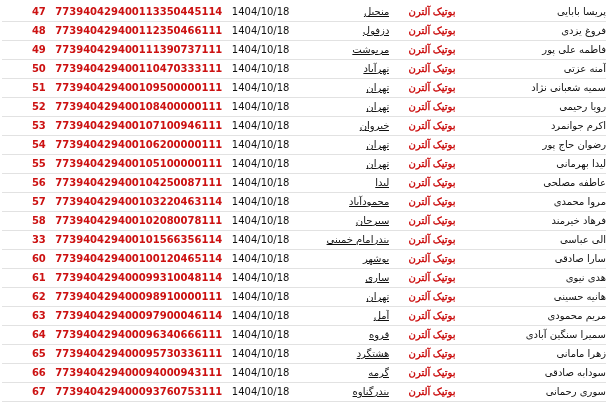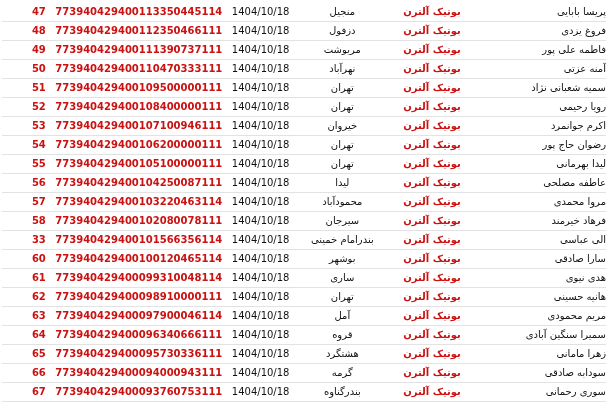--- a/index.html
+++ b/index.html
@@ -42,27 +42,28 @@
     font-size: 10.5px;
     direction: rtl;
   }
   td.col-shop {
     width: 78px;
     text-align: center;
     color: #cc1111;
     font-size: 10px;
     font-weight: bold;
     direction: rtl;
+    font-family: Liberation Serif, serif;
   }
   td.col-city {
     width: 86px;
-    text-align: center;
     color: #111111;
     font-size: 10.5px;
     direction: rtl;
+    text-decoration: underline;
   }
   td.col-date {
     width: 58px;
     text-align: left;
     color: #111111;
     font-size: 10px;
     direction: ltr;
   }
   td.col-tracking {
     width: 170px;

